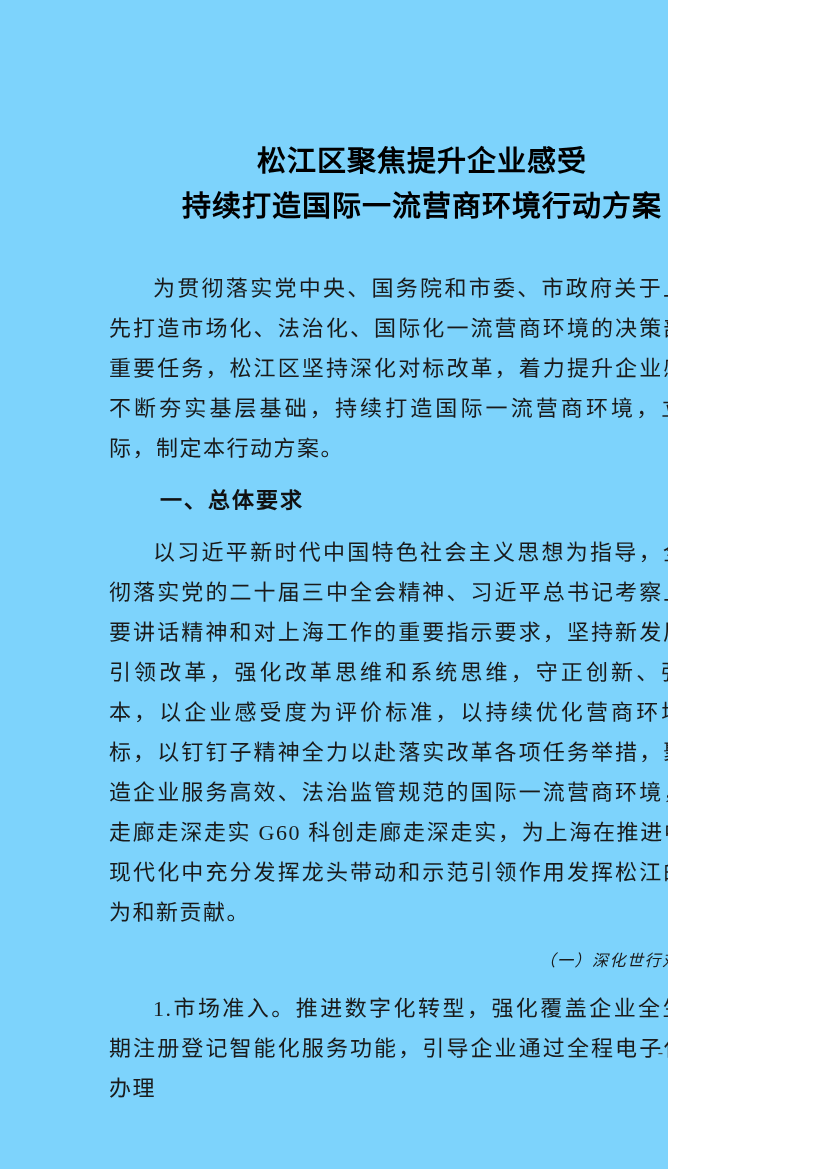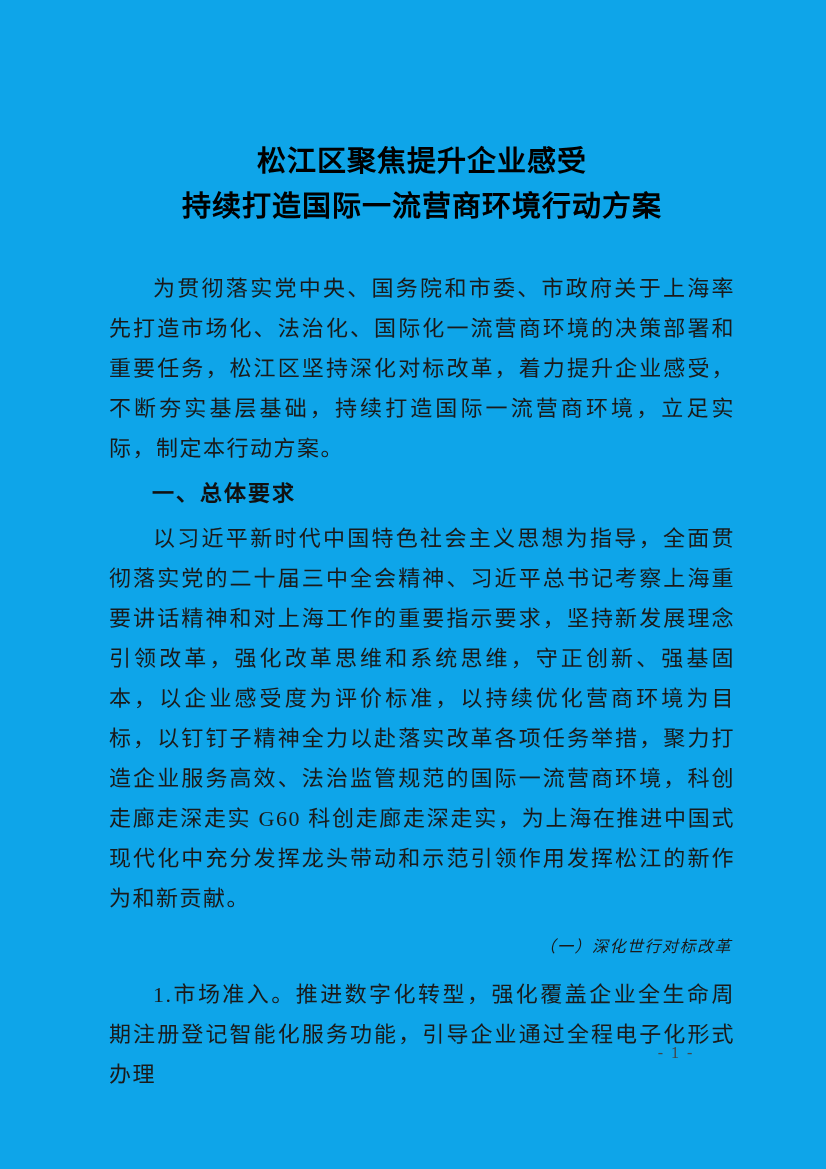--- a/index.html
+++ b/index.html
@@ -2,23 +2,23 @@
 <html lang="zh-CN"><head>
 <meta charset="utf-8">
 <style>
   html, body {
     margin: 0;
     padding: 0;
     background: #ffffff;
   }
   .page {
     position: relative;
-    width: 826px;
+    width: 668px;
     height: 1169px;
-    background: #0ea5e9;
+    background: #7dd3fc;
     overflow: hidden;
     font-family: "Liberation Serif", serif;
     color: #1a1a1a;
   }
   .content {
     position: absolute;
     left: 104px;
     top: 139px;
     width: 636px;
   }
@@ -37,21 +37,21 @@
     line-height: 40px;
     letter-spacing: 1.5px;
     text-align: justify;
     text-justify: inter-character;
   }
   .para {
     margin: 5px;
     text-indent: 2em;
   }
   .section-heading {
-    margin: 4px;
+    margin: 12px;
     text-indent: 2em;
     font-family: "Liberation Sans", sans-serif;
     font-weight: bold;
     font-size: 22px;
     line-height: 40px;
     letter-spacing: 2px;
     color: #111111;
     text-align: left;
   }
   .sub-heading {

